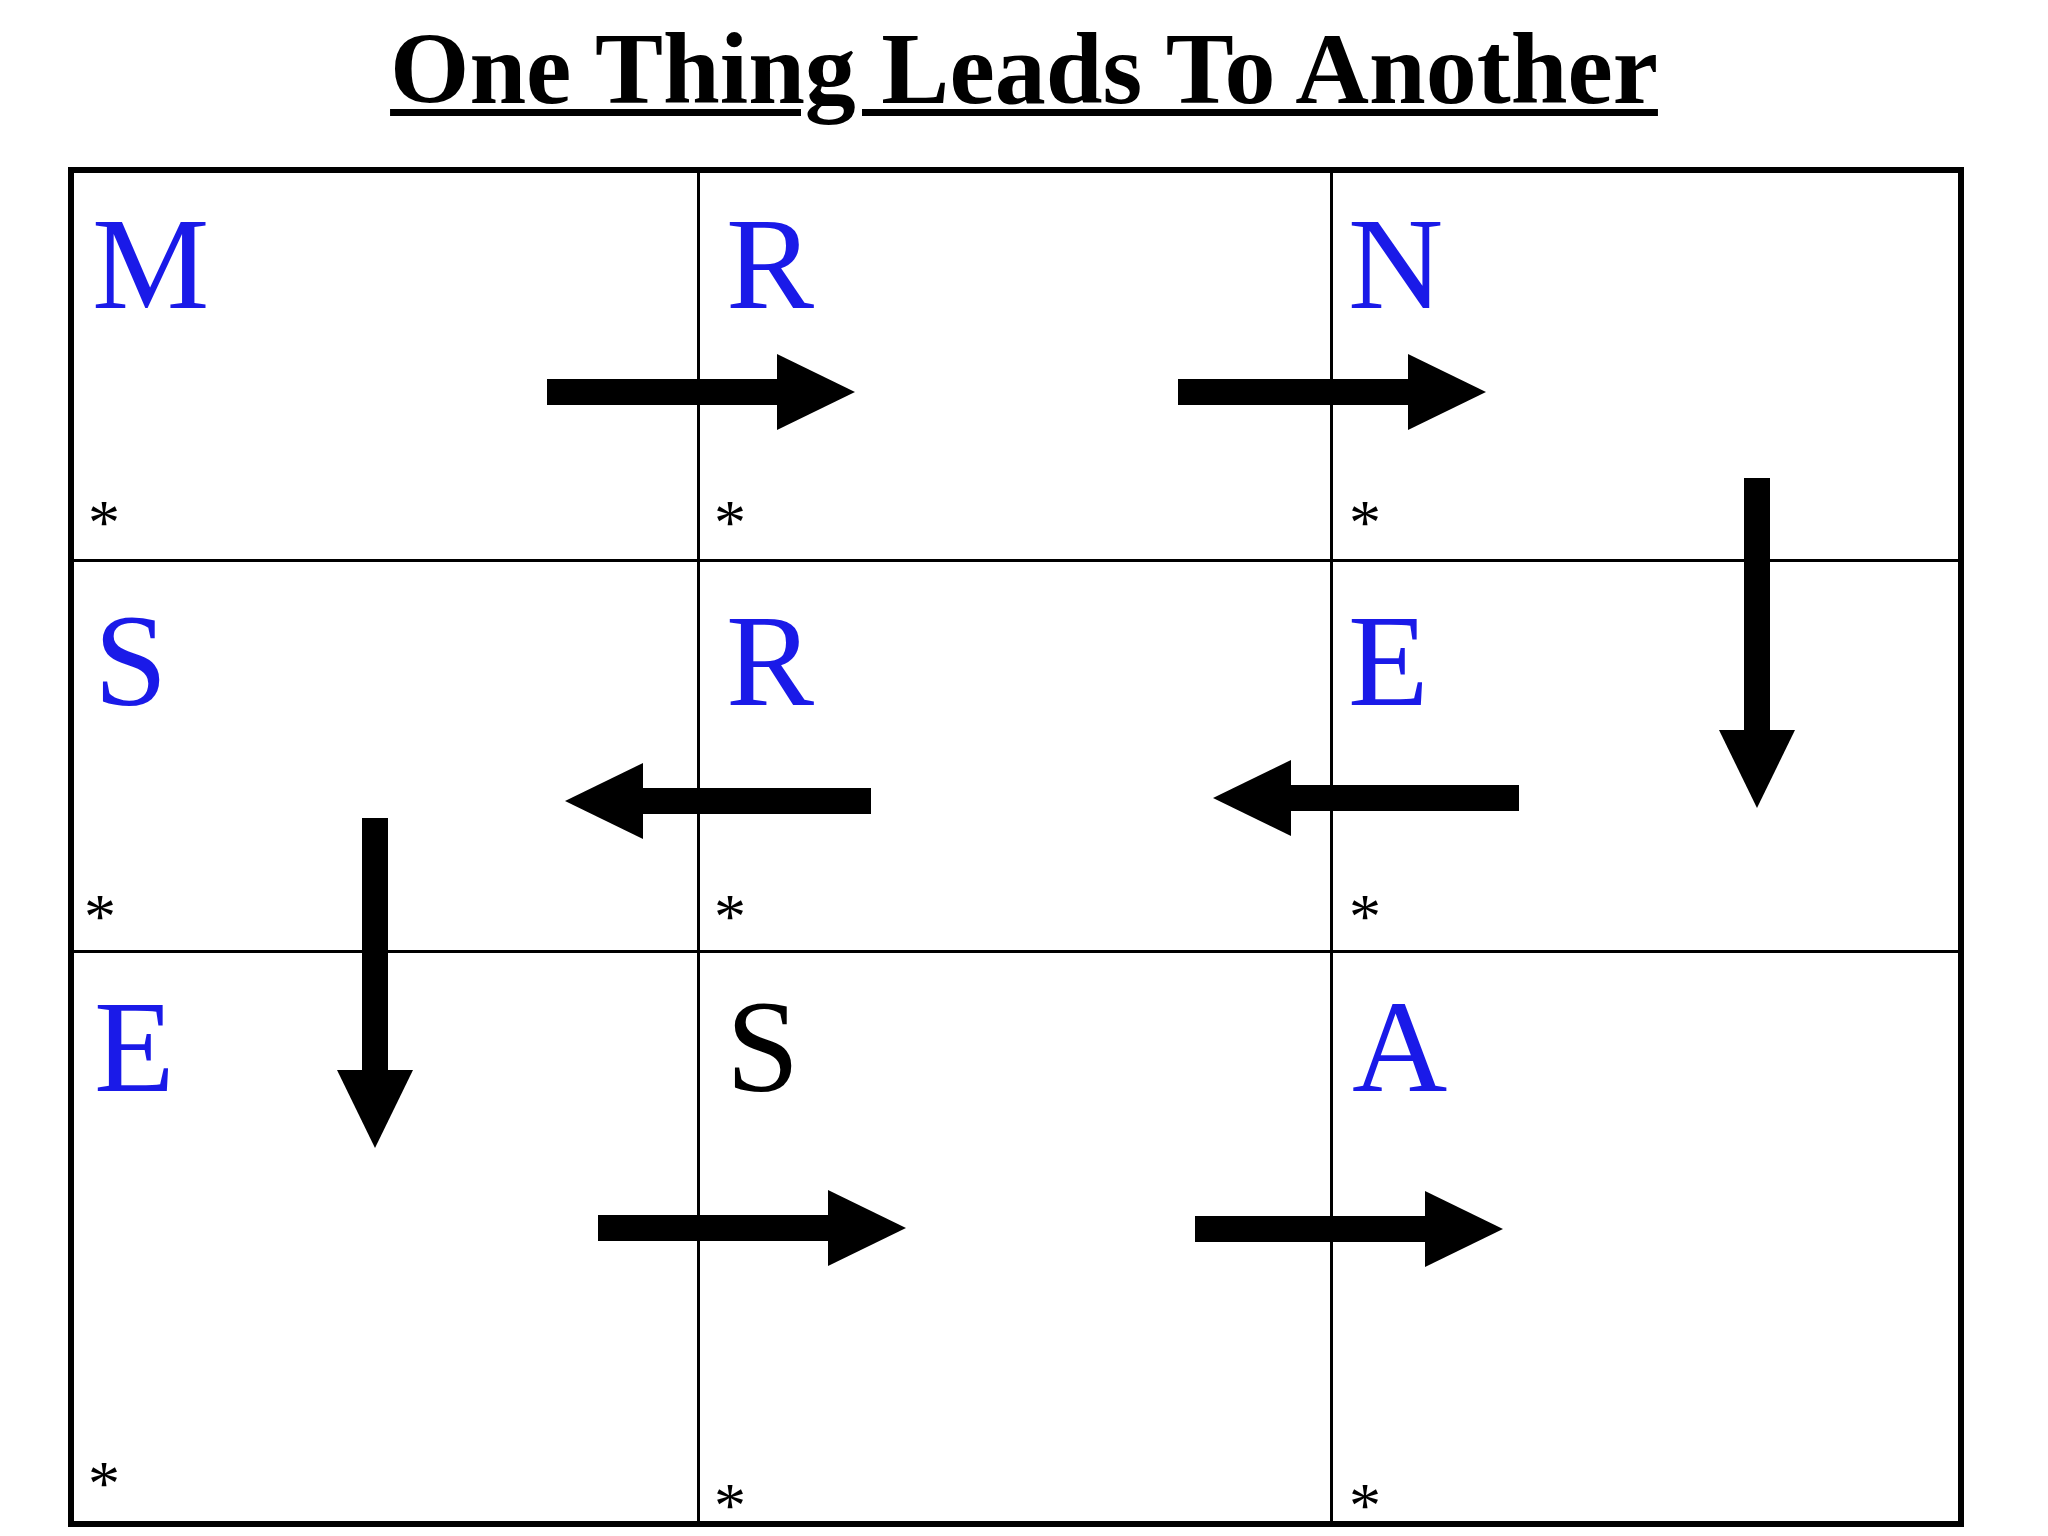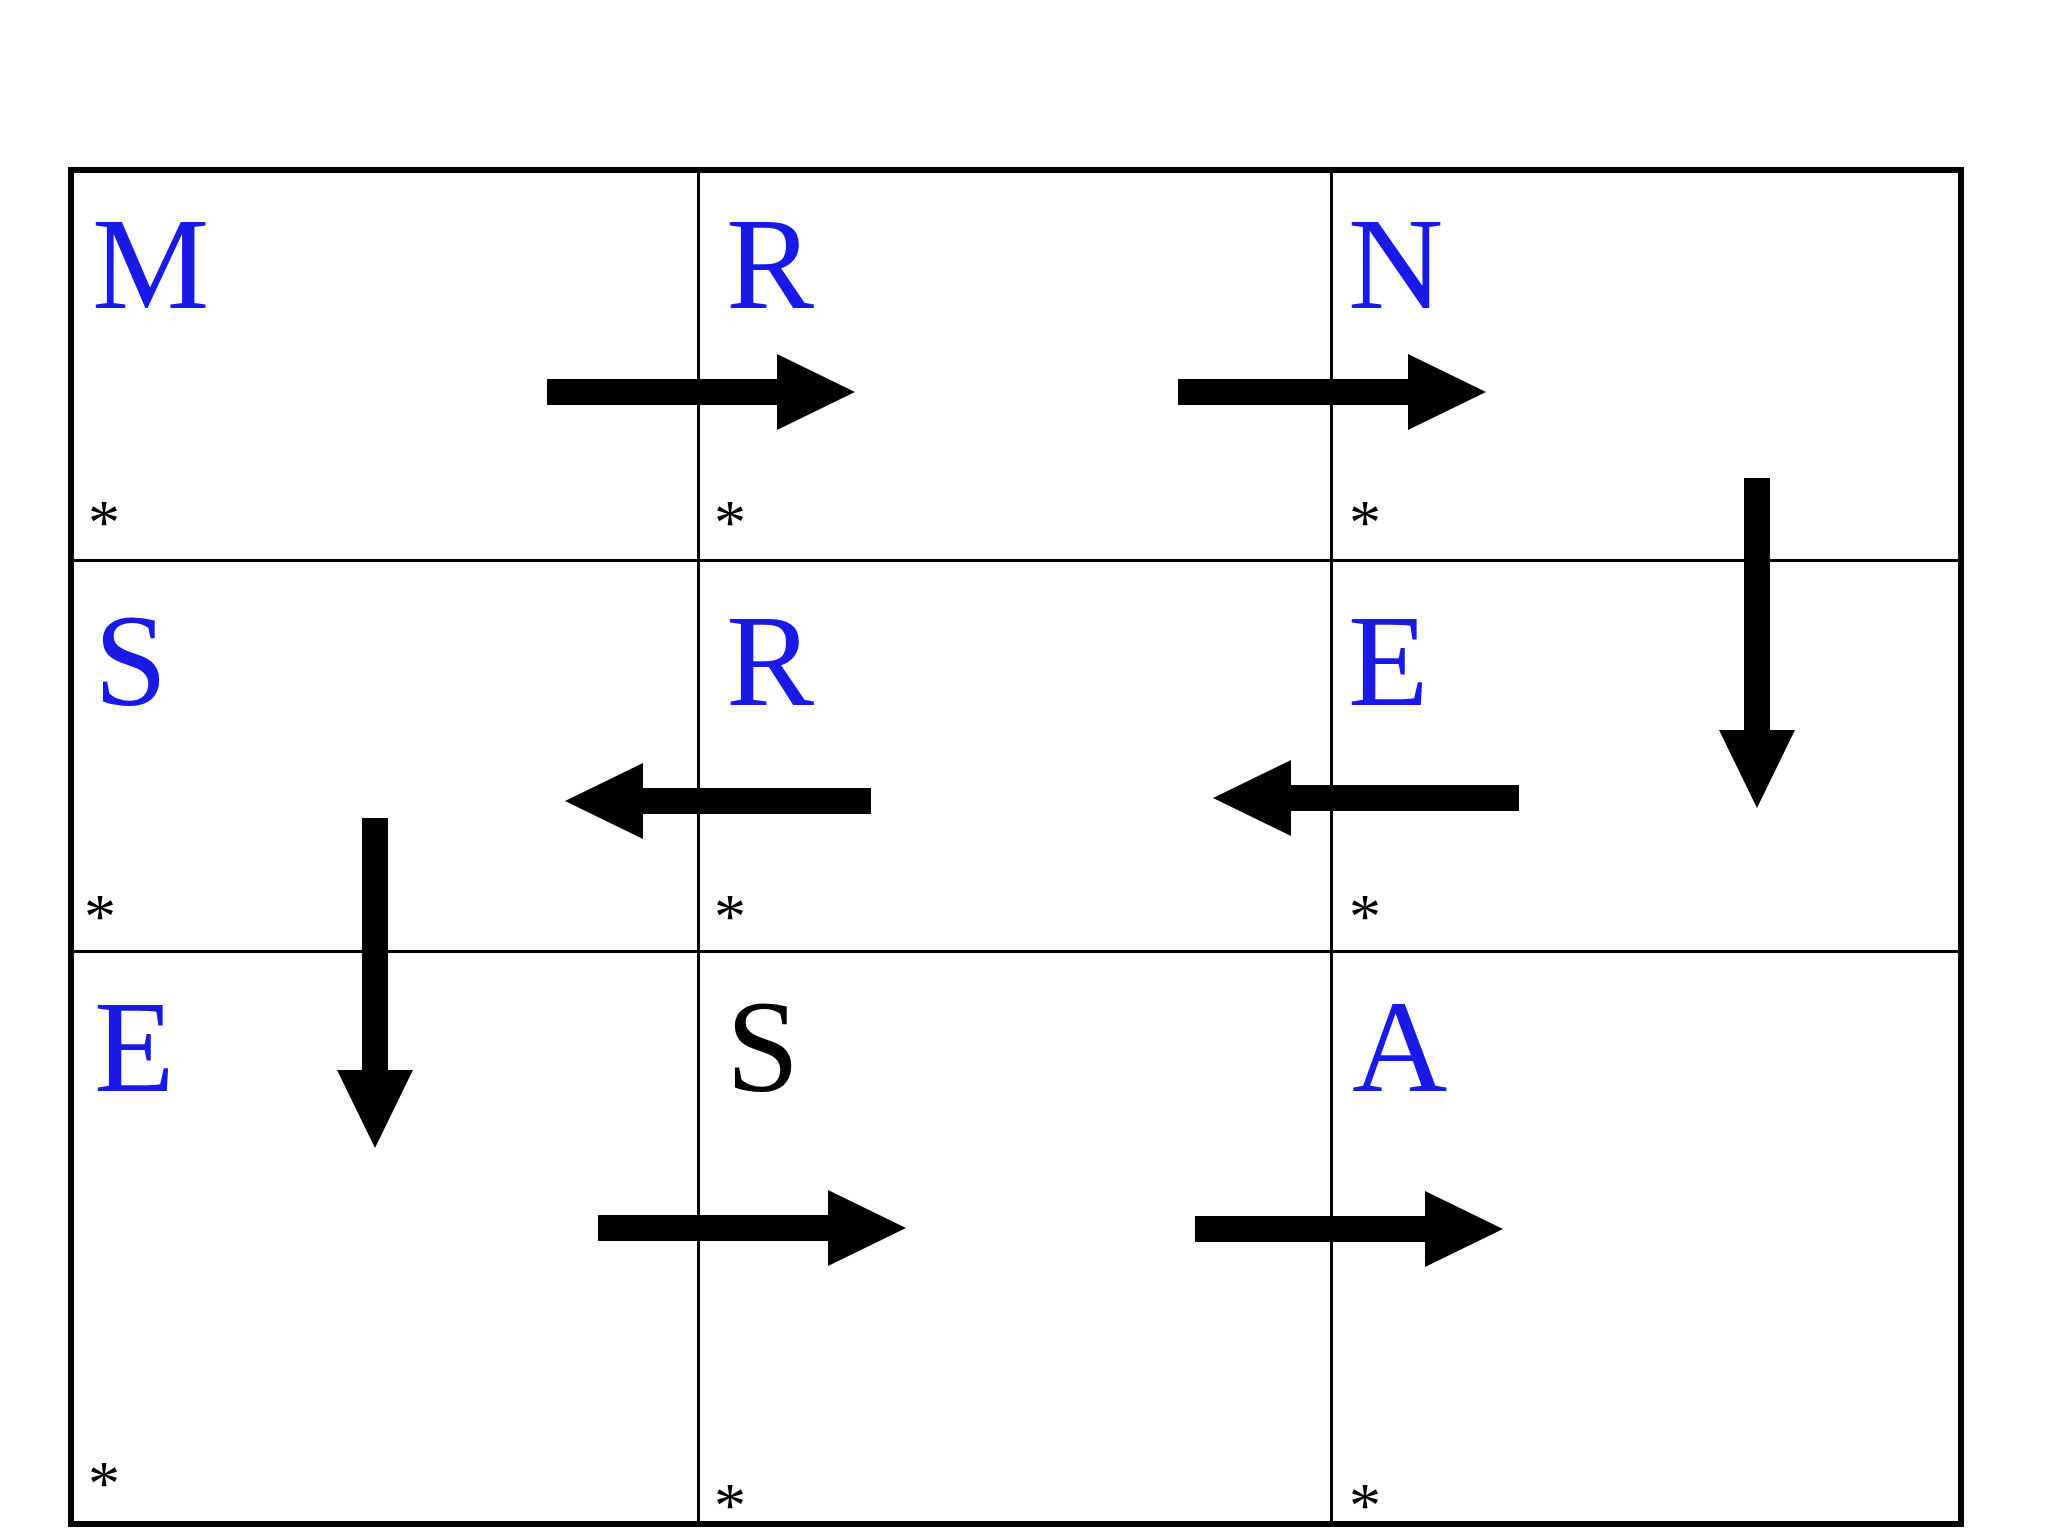--- a/index.html
+++ b/index.html
@@ -105,20 +105,23 @@
   .a7-shaft { left: 598px;  top: 1215px; width: 230px; height: 26px; }
   .a7-head  { left: 828px;  top: 1190px; }
   .a8-shaft { left: 1195px; top: 1216px; width: 230px; height: 26px; }
   .a8-head  { left: 1425px; top: 1191px; }
 </style>
 </head>
 <body>
 
 <div class="page">
 
+  <div class="title">
+    <span>One Thing Leads To Another</span>
+  </div>
 
   <div class="table-frame"></div>
   <div class="gridline vline1"></div>
   <div class="gridline vline2"></div>
   <div class="gridline hline1"></div>
   <div class="gridline hline2"></div>
 
   <span class="letter l-r1c1">M</span>
   <span class="letter l-r1c2">R</span>
   <span class="letter l-r1c3">N</span>

